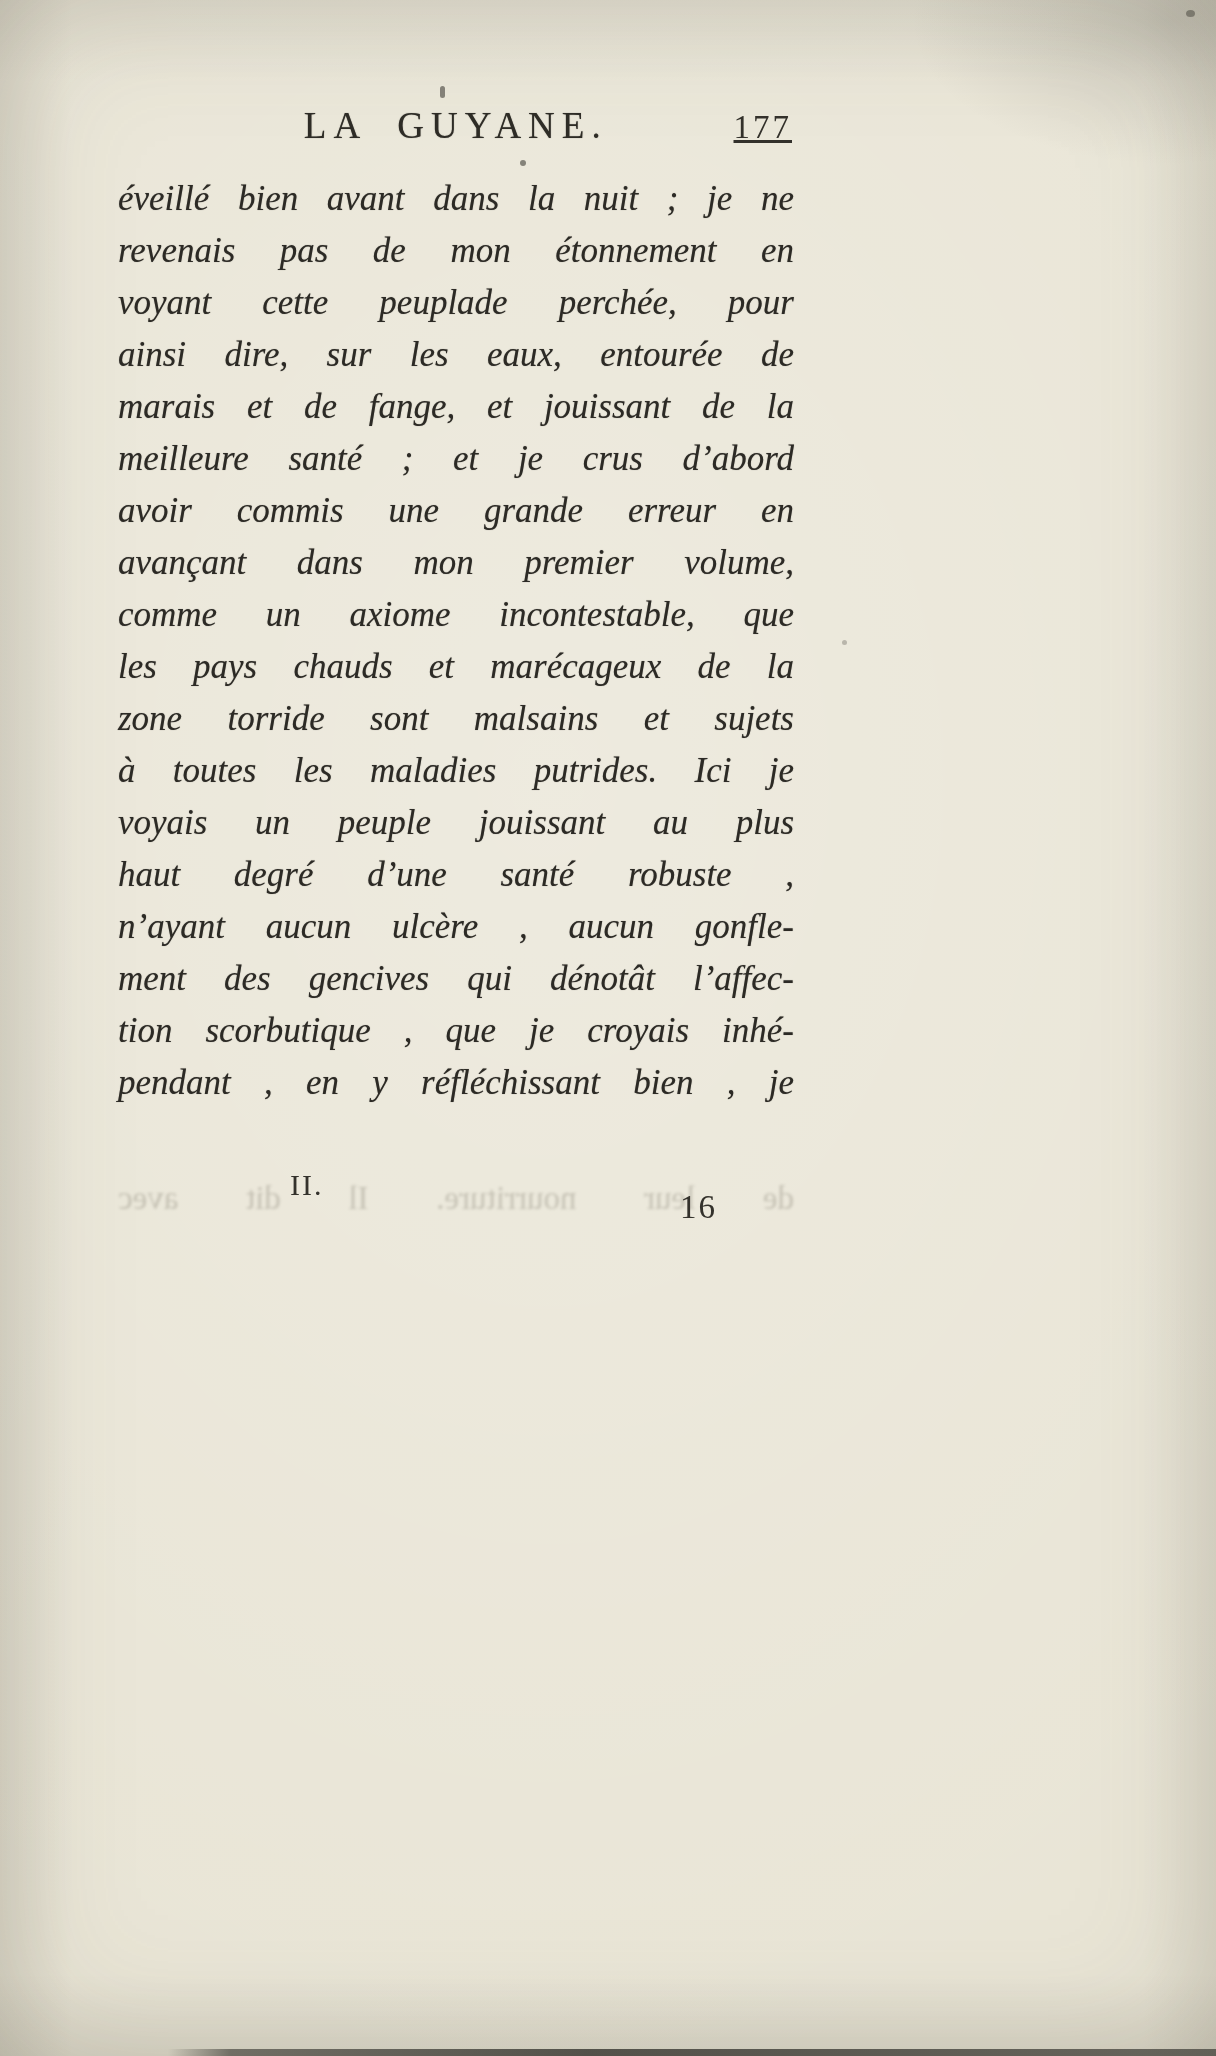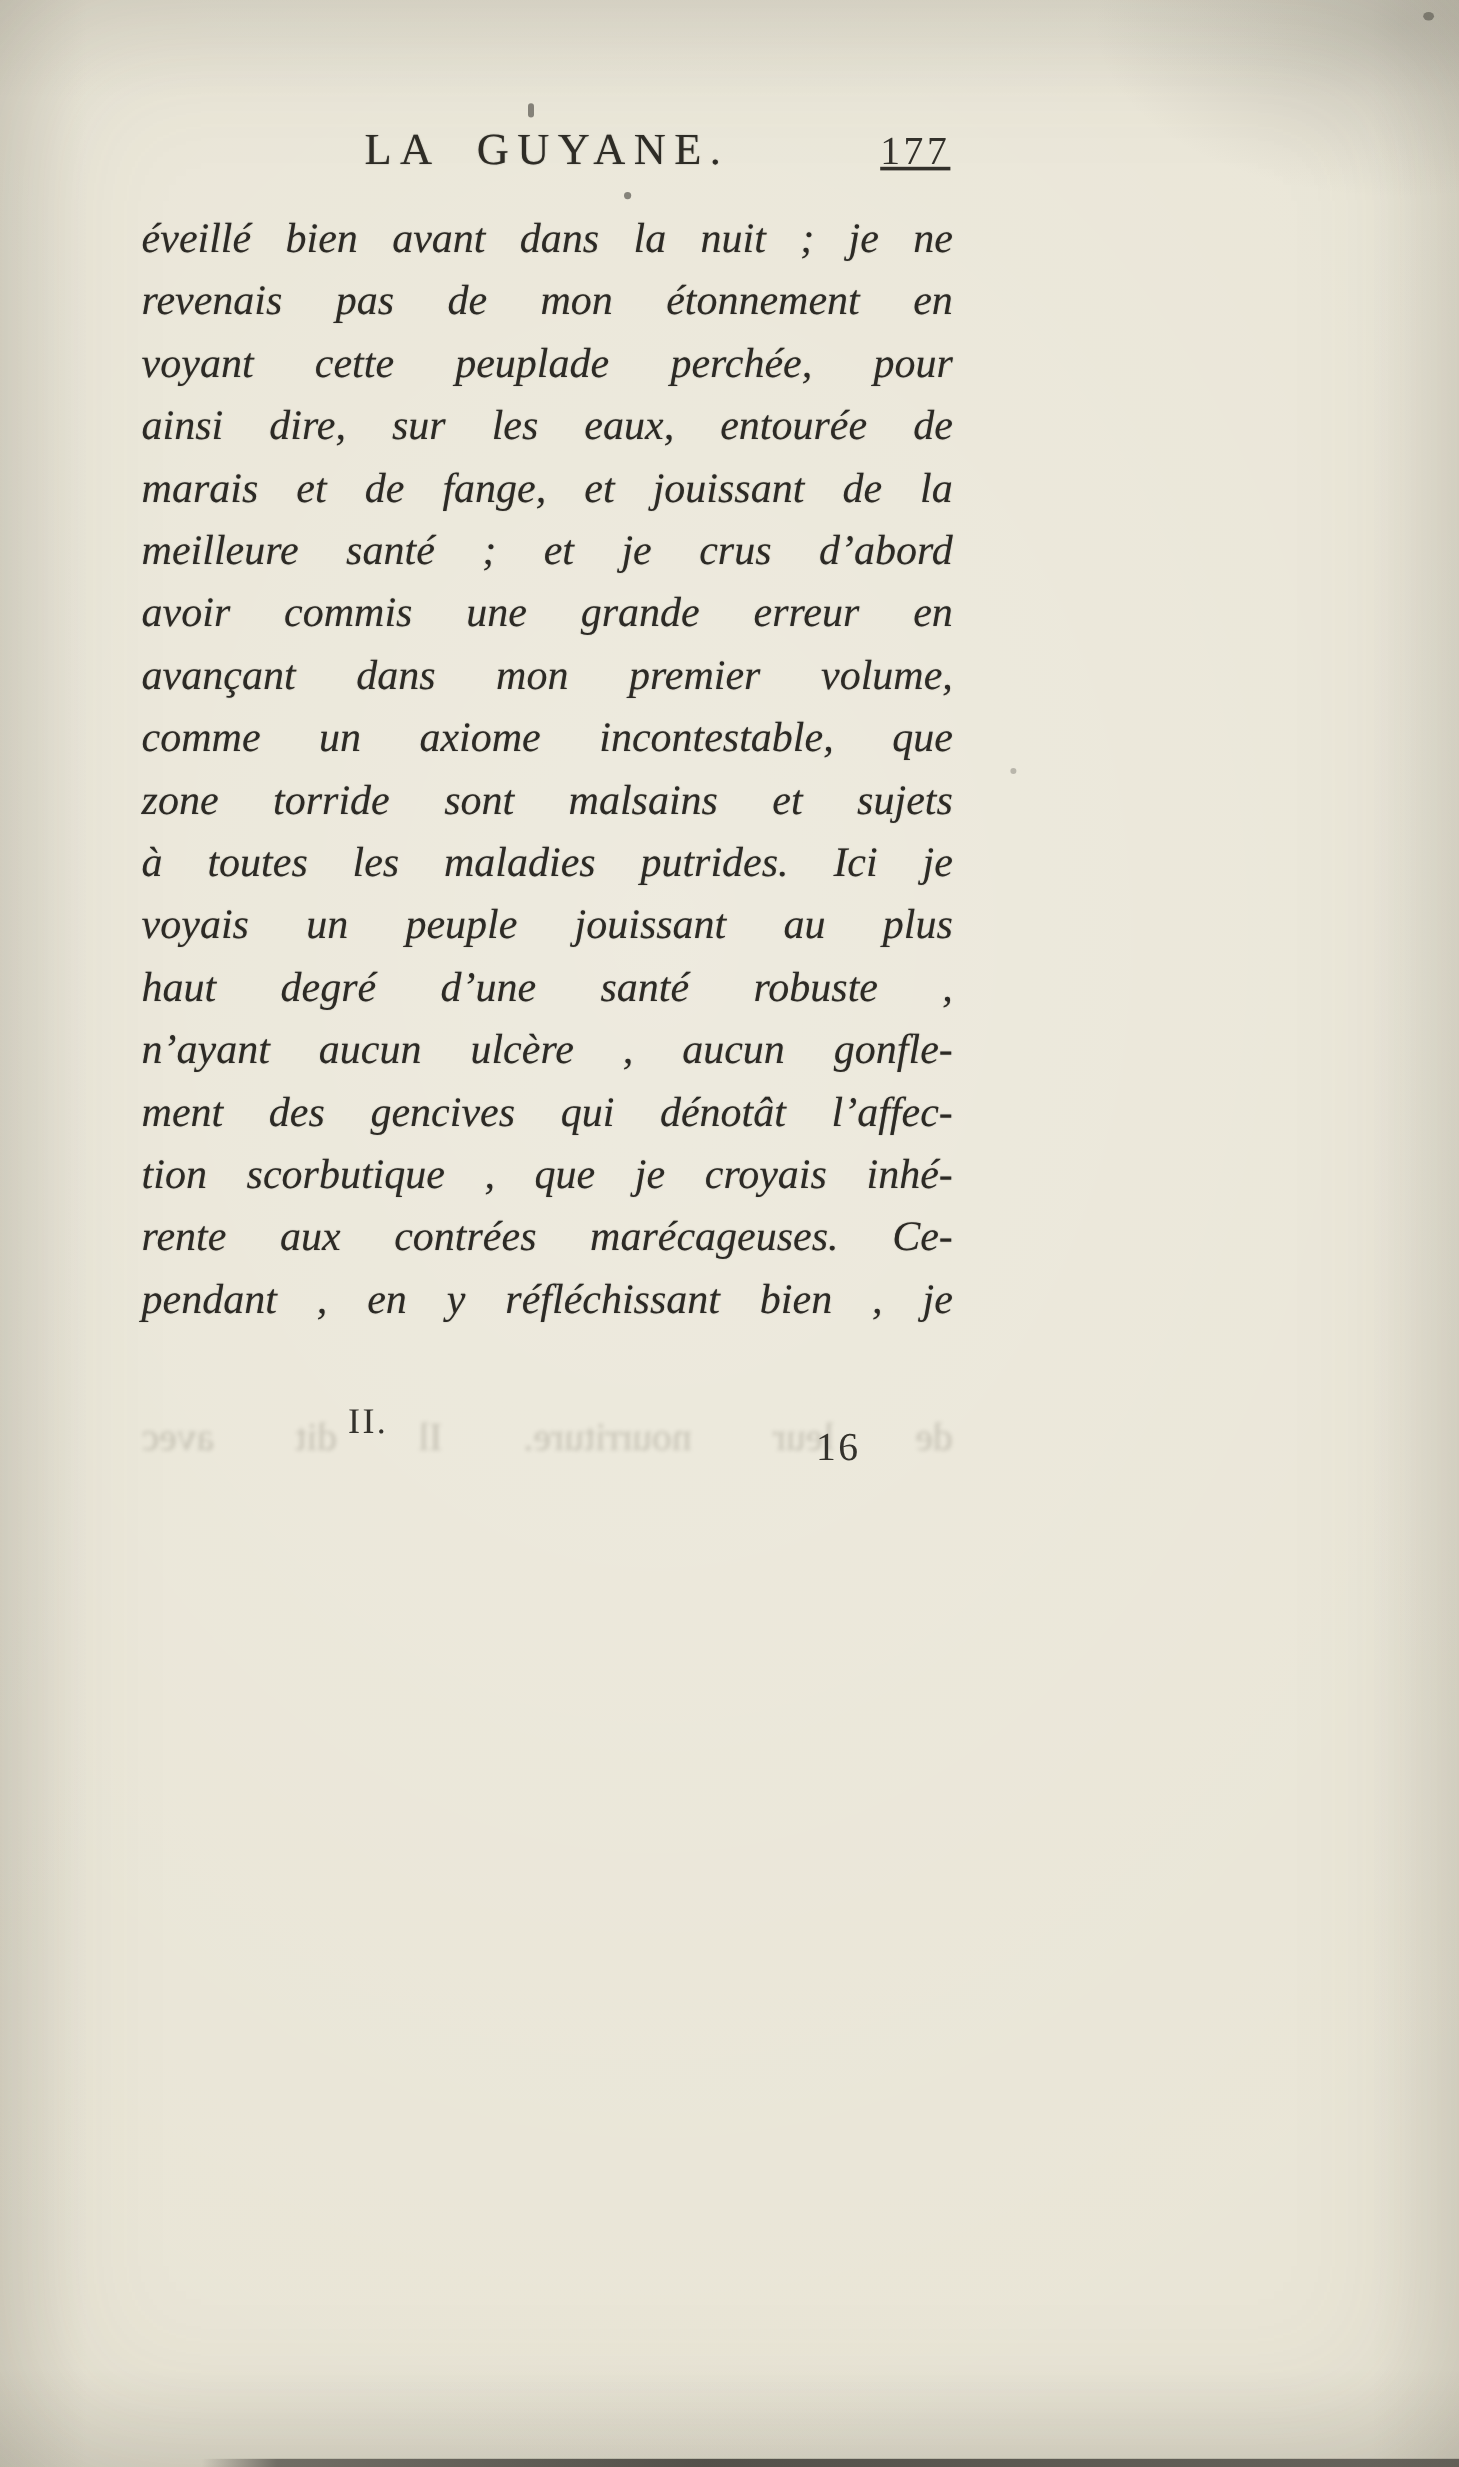--- a/index.html
+++ b/index.html
@@ -141,28 +141,28 @@
     <div class="body-text">
       <div class="line">éveillé bien avant dans la nuit ; je ne</div>
       <div class="line">revenais pas de mon étonnement en</div>
       <div class="line">voyant cette peuplade perchée, pour</div>
       <div class="line">ainsi dire, sur les eaux, entourée de</div>
       <div class="line">marais et de fange, et jouissant de la</div>
       <div class="line">meilleure santé ; et je crus d’abord</div>
       <div class="line">avoir commis une grande erreur en</div>
       <div class="line">avançant dans mon premier volume,</div>
       <div class="line">comme un axiome incontestable, que</div>
+      <div class="line">les pays chauds et marécageux de la</div>
       <div class="line">zone torride sont malsains et sujets</div>
       <div class="line">à toutes les maladies putrides. Ici je</div>
       <div class="line">voyais un peuple jouissant au plus</div>
       <div class="line">haut degré d’une santé robuste ,</div>
       <div class="line">n’ayant aucun ulcère , aucun gonfle-</div>
       <div class="line">ment des gencives qui dénotât l’affec-</div>
       <div class="line">tion scorbutique , que je croyais inhé-</div>
-      <div class="line">rente aux contrées marécageuses. Ce-</div>
       <div class="line">pendant , en y réfléchissant bien , je</div>
     </div>
 
   </div>
 
   <div class="bleedthrough">de leur nourriture. Il dit avec</div>
 
   <div class="footer-row">
     <div class="signature">II.</div>
     <div class="sheet-number">16</div>

